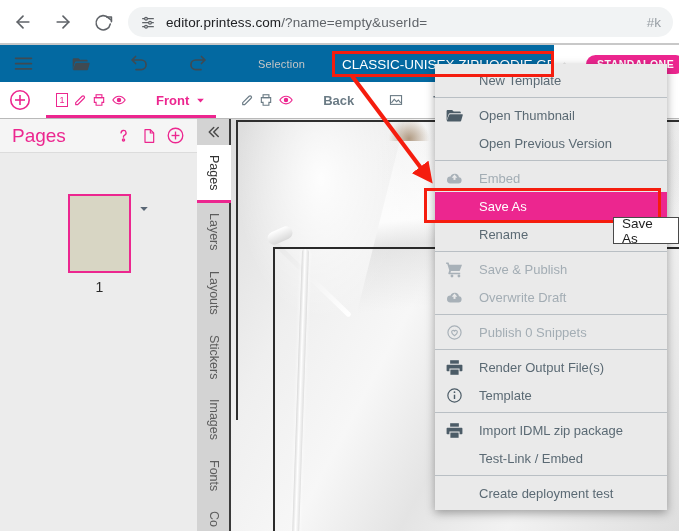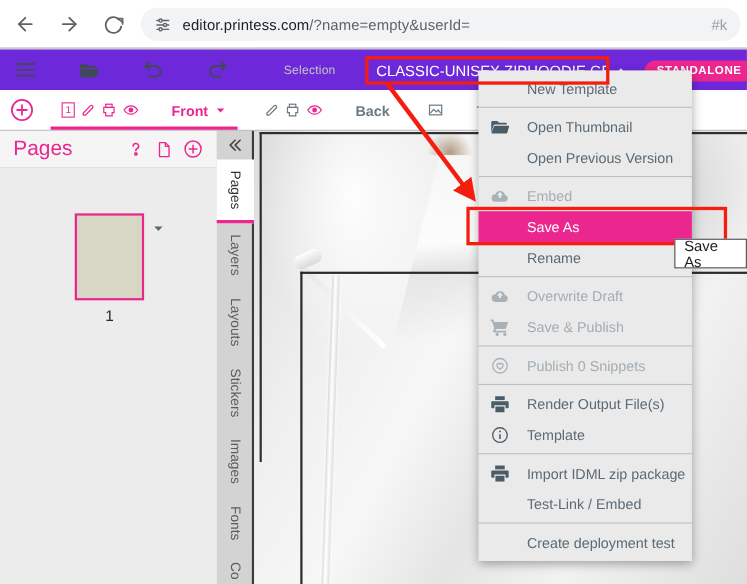--- a/index.html
+++ b/index.html
@@ -41,22 +41,22 @@
     margin-left: auto; font-size: 13.5px; color: #9aa0a6;
     white-space: nowrap; padding-left: 6px;
   }
   .chrome-divider {
     position: absolute; left: 0; top: 43px; width: 679px; height: 2px;
     background: #c8c8c8;
   }
 
   
   .app-toolbar {
-    position: absolute; left: 0; top: 45px; width: 679px; height: 37px;
-    background: #6d28d9;
+    position: absolute; left: 0; top: 45px; width: 554px; height: 37px;
+    background: #0369a1;
     display: flex; align-items: center; gap: 20px;
   }
   .tb-icon {
     width: 30px; height: 30px; margin-left: 8px;
     display: flex; align-items: center; justify-content: center;
     color: #3f4a52;
   }
   .tb-label {
     margin-left: 26px; font-size: 11px; color: #c6c6c6; letter-spacing: .2px;
   }
@@ -223,21 +223,21 @@
     border-left: 2px solid #2f2f2f;
   }
   .canvas-frame-inner {
     position: absolute; left: 42px; top: 128px; width: 460px; height: 300px;
     border-top: 2px solid #2a2a2a;
     border-left: 2px solid #2a2a2a;
   }
 
   
   .menu {
-    position: absolute; left: 435px; top: 64px; width: 194px;
+    position: absolute; left: 435px; top: 64px; width: 232px;
     background: #eaeaea;
     box-shadow: 0 3px 9px rgba(0,0,0,.34);
     padding: 2px 0 3px 0;
   }
   .menu-item {
     display: flex; align-items: center;
     height: 28px; padding-left: 10px;
     font-size: 13px; color: #5b6a74;
     white-space: nowrap;
   }
@@ -527,38 +527,38 @@
     </div>
 
     <div class="menu-item noicon">
       <span class="mi-icon"></span>
       <span class="mi-label">Rename</span>
     </div>
     <div class="menu-sep"></div>
 
     <div class="menu-item disabled">
       <span class="mi-icon">
+        <svg width="19" height="19" viewBox="0 0 24 24" fill="currentColor">
+            <path d="M1.5 3h3l1 3h16l-3 8H7.5l-.6 2h12.3v2H5.2a1 1 0 0 1-.95-1.3L5.4 13 2.9 5H1.5z"></path>
+            <circle cx="8.8" cy="20.2" r="1.8"></circle>
+            <circle cx="17.6" cy="20.2" r="1.8"></circle>
+          </svg>
+      </span>
+      <span class="mi-label">Save &amp; Publish</span>
+    </div>
+
+    <div class="menu-item disabled">
+      <span class="mi-icon">
         <svg width="19" height="17" viewBox="0 0 24 24" fill="currentColor">
             <path d="M6.2 19h11.5a4.4 4.4 0 0 0 .6-8.75A6.2 6.2 0 0 0 6.4 9.2 4.9 4.9 0 0 0 6.2 19z"></path>
             <polygon points="12,6.2 16,11 8,11" fill="#eaeaea"></polygon>
             <rect x="10.6" y="10" width="2.8" height="4" fill="#eaeaea"></rect>
           </svg>
       </span>
       <span class="mi-label">Overwrite Draft</span>
-    </div>
-
-    <div class="menu-item disabled">
-      <span class="mi-icon">
-        <svg width="19" height="19" viewBox="0 0 24 24" fill="currentColor">
-            <path d="M1.5 3h3l1 3h16l-3 8H7.5l-.6 2h12.3v2H5.2a1 1 0 0 1-.95-1.3L5.4 13 2.9 5H1.5z"></path>
-            <circle cx="8.8" cy="20.2" r="1.8"></circle>
-            <circle cx="17.6" cy="20.2" r="1.8"></circle>
-          </svg>
-      </span>
-      <span class="mi-label">Save &amp; Publish</span>
     </div>
     <div class="menu-sep"></div>
 
     <div class="menu-item disabled">
       <span class="mi-icon">
         <svg width="19" height="19" viewBox="0 0 24 24" fill="none" stroke="currentColor" stroke-width="1.5">
             <circle cx="12" cy="12" r="8.3"></circle>
             <path d="M12 16s-3.6-2.3-3.6-4.6A2 2 0 0 1 12 10.2a2 2 0 0 1 3.6 1.2C15.6 13.7 12 16 12 16z"></path>
           </svg>
       </span>

